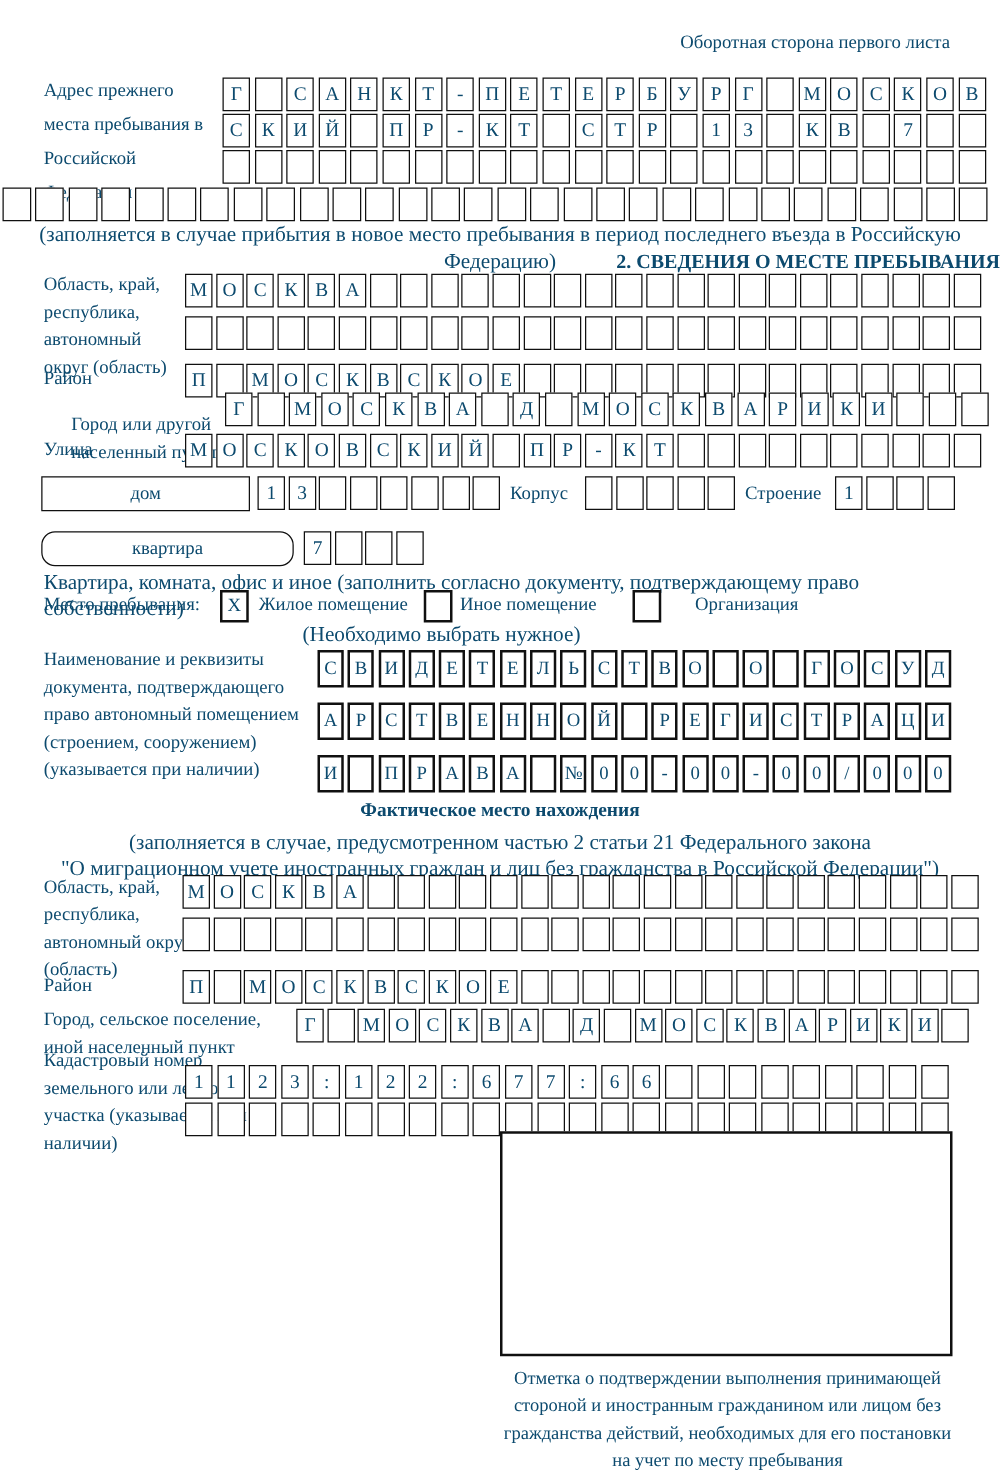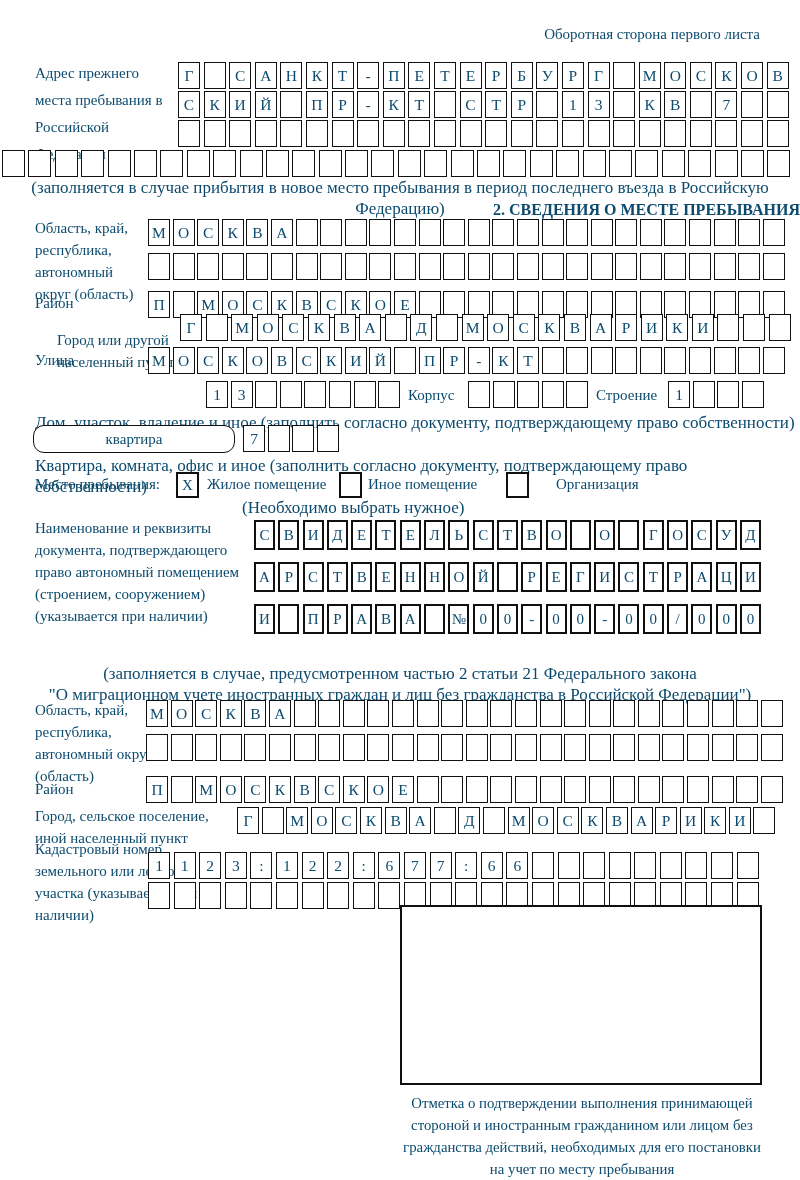--- a/index.html
+++ b/index.html
@@ -297,20 +297,21 @@
       <span class="cell"></span>
       <span class="cell"></span>
       <span class="cell"></span>
       <span class="cell"></span>
       <span class="cell"></span>
       <span class="cell"></span>
       <span class="cell"></span>
       <span class="cell"></span>
     </div>
 
+  <div class="labelbox" style="left:33px;top:381px;width:167px;">дом</div>
   <div class="cells" style="left:206px;top:381px;">
       <span class="cell">1</span>
       <span class="cell">3</span>
       <span class="cell"></span>
       <span class="cell"></span>
       <span class="cell"></span>
       <span class="cell"></span>
       <span class="cell"></span>
       <span class="cell"></span>
     </div>
@@ -322,21 +323,20 @@
       <span class="cell"></span>
       <span class="cell"></span>
     </div>
   <div class="t" style="left:596px;top:385px;">Строение</div>
   <div class="cells" style="left:668px;top:381px;">
       <span class="cell">1</span>
       <span class="cell"></span>
       <span class="cell"></span>
       <span class="cell"></span>
     </div>
-  <div class="t note" style="left:35px;top:412px;">Дом, участок, владение и иное (заполнить согласно документу, подтверждающему право собственности)</div>
 
   <div class="labelbox" style="left:33px;top:425px;width:202px;border-radius:11px;">квартира</div>
   <div class="cells" style="left:243px;top:425px;">
       <span class="cell">7</span>
       <span class="cell"></span>
       <span class="cell"></span>
       <span class="cell"></span>
     </div>
   <div class="t note" style="left:35px;top:455px;">Квартира, комната, офис и иное (заполнить согласно документу, подтверждающему право собственности)</div>
 
@@ -413,20 +413,21 @@
       <span class="cell">0</span>
       <span class="cell">-</span>
       <span class="cell">0</span>
       <span class="cell">0</span>
       <span class="cell">/</span>
       <span class="cell">0</span>
       <span class="cell">0</span>
       <span class="cell">0</span>
     </div>
 
+  <div class="t subtitle center" style="top:638px;">Фактическое место нахождения</div>
   <div class="t note center" style="top:663px;">(заполняется в случае, предусмотренном частью 2 статьи 21 Федерального закона</div>
   <div class="t note center" style="top:684px;">"О миграционном учете иностранных граждан и лиц без гражданства в Российской Федерации")</div>
 
   <div class="t lbl" style="left:35px;top:699px;width:128px;">Область, край, республика, автономный округ (область)</div>
   <div class="cells" style="left:146px;top:700px;">
       <span class="cell">М</span>
       <span class="cell">О</span>
       <span class="cell">С</span>
       <span class="cell">К</span>
       <span class="cell">В</span>

